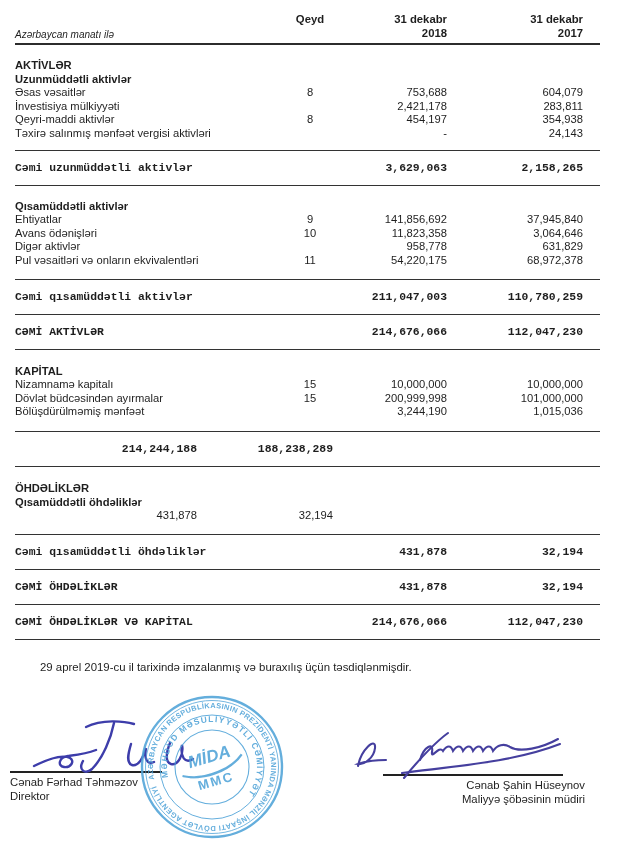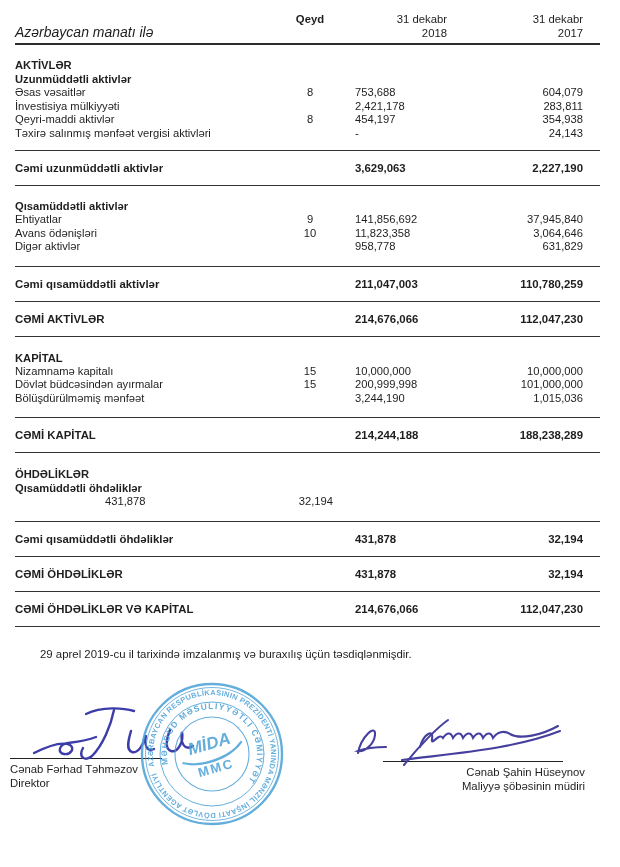--- a/index.html
+++ b/index.html
@@ -8,36 +8,36 @@
     font-family:"Liberation Sans", sans-serif;
     color:#1e1e1e;
     -webkit-font-smoothing:antialiased;
   }
   .content { margin-left:15px; width:585px; }
 
   
   .hdr { display:flex; align-items:flex-end; padding-top:13px;
          border-bottom:2.2px solid #2c2c2c; padding-bottom:3px; }
   .hdr .c { box-sizing:border-box; }
-  .hdr-note { flex:1; font-style:italic; font-size:14px; padding-bottom:0; }
+  .hdr-note { flex:1; font-style:italic; font-size:10px; padding-bottom:0; }
   .hdr-qeyd { width:90px; text-align:center; font-weight:bold; font-size:11.3px; align-self:flex-start; }
-  .hdr-col { font-weight:normal; font-size:11.3px; text-align:right; line-height:13.5px; }
+  .hdr-col { font-weight:bold; font-size:11.3px; text-align:right; line-height:13.5px; }
   .hdr-2018 { width:95px; padding-right:3px; box-sizing:border-box; }
   .hdr-2017 { width:150px; padding-right:17px; box-sizing:border-box; }
 
   
   .trow { display:flex; font-size:11.2px; }
   .c { box-sizing:border-box; }
   .lab  { flex:1; padding-right:4px; }
   .qeyd { width:90px; text-align:center; }
-  .v18  { width:95px;  text-align:left; padding-right:3px; }
+  .v18  { width:95px;  text-align:right; padding-right:3px; }
   .v17  { width:150px; text-align:right; padding-right:17px; }
   .sec  { font-weight:bold; line-height:14px; }
   .item { line-height:13.5px; }
-  .tot  { font-weight:bold; padding:11px 0; font-size:11.4px; }
+  .tot  { font-weight:bold; padding:11px 0; font-size:11.4px;font-family:Liberation Mono, monospace; }
   .rule { height:0; border-top:1.9px solid #333333; }
   .gap  { height:12px; }
 
   .approval { margin:21px 0 0 25px; font-size:11.4px; }
 
   
   .signature-area { position:relative; height:160px; margin-top:5px; width:620px; }
   .sig-line { position:absolute; height:1.6px; background:#222; }
   .sig-text { position:absolute; font-size:11.3px; line-height:14px; }
   .sig-text.right { text-align:right; }
@@ -99,21 +99,21 @@
         <div class="c qeyd"></div>
         <div class="c v18">-</div>
         <div class="c v17">24,143</div>
       </div>
       <div class="gap" style="height: 10px;"></div>
       <div class="rule"></div>
       <div class="trow tot">
         <div class="c lab">Cəmi uzunmüddətli aktivlər</div>
         <div class="c qeyd"></div>
         <div class="c v18">3,629,063</div>
-        <div class="c v17">2,227,190</div>
+        <div class="c v17">2,158,265</div>
       </div>
       <div class="rule"></div>
       <div class="gap" style="height: 13px;"></div>
       <div class="trow sec">
         <div class="c lab">Qısamüddətli aktivlər</div>
         <div class="c qeyd"></div>
         <div class="c v18"></div>
         <div class="c v17"></div>
       </div>
       <div class="trow item">
@@ -127,20 +127,26 @@
         <div class="c qeyd">10</div>
         <div class="c v18">11,823,358</div>
         <div class="c v17">3,064,646</div>
       </div>
       <div class="trow item">
         <div class="c lab">Digər aktivlər</div>
         <div class="c qeyd"></div>
         <div class="c v18">958,778</div>
         <div class="c v17">631,829</div>
       </div>
+      <div class="trow item">
+        <div class="c lab">Pul vəsaitləri və onların ekvivalentləri</div>
+        <div class="c qeyd">11</div>
+        <div class="c v18">54,220,175</div>
+        <div class="c v17">68,972,378</div>
+      </div>
       <div class="gap" style="height: 12px;"></div>
       <div class="rule"></div>
       <div class="trow tot">
         <div class="c lab">Cəmi qısamüddətli aktivlər</div>
         <div class="c qeyd"></div>
         <div class="c v18">211,047,003</div>
         <div class="c v17">110,780,259</div>
       </div>
       <div class="rule"></div>
       <div class="trow tot">
@@ -171,21 +177,20 @@
       </div>
       <div class="trow item">
         <div class="c lab">Bölüşdürülməmiş mənfəət</div>
         <div class="c qeyd"></div>
         <div class="c v18">3,244,190</div>
         <div class="c v17">1,015,036</div>
       </div>
       <div class="gap" style="height: 12px;"></div>
       <div class="rule"></div>
       <div class="trow tot">
-        <div class="c lab">CƏMİ KAPİTAL</div>
         <div class="c qeyd"></div>
         <div class="c v18">214,244,188</div>
         <div class="c v17">188,238,289</div>
       </div>
       <div class="rule"></div>
       <div class="gap" style="height: 14px;"></div>
       <div class="trow sec">
         <div class="c lab">ÖHDƏLİKLƏR</div>
         <div class="c qeyd"></div>
         <div class="c v18"></div>

